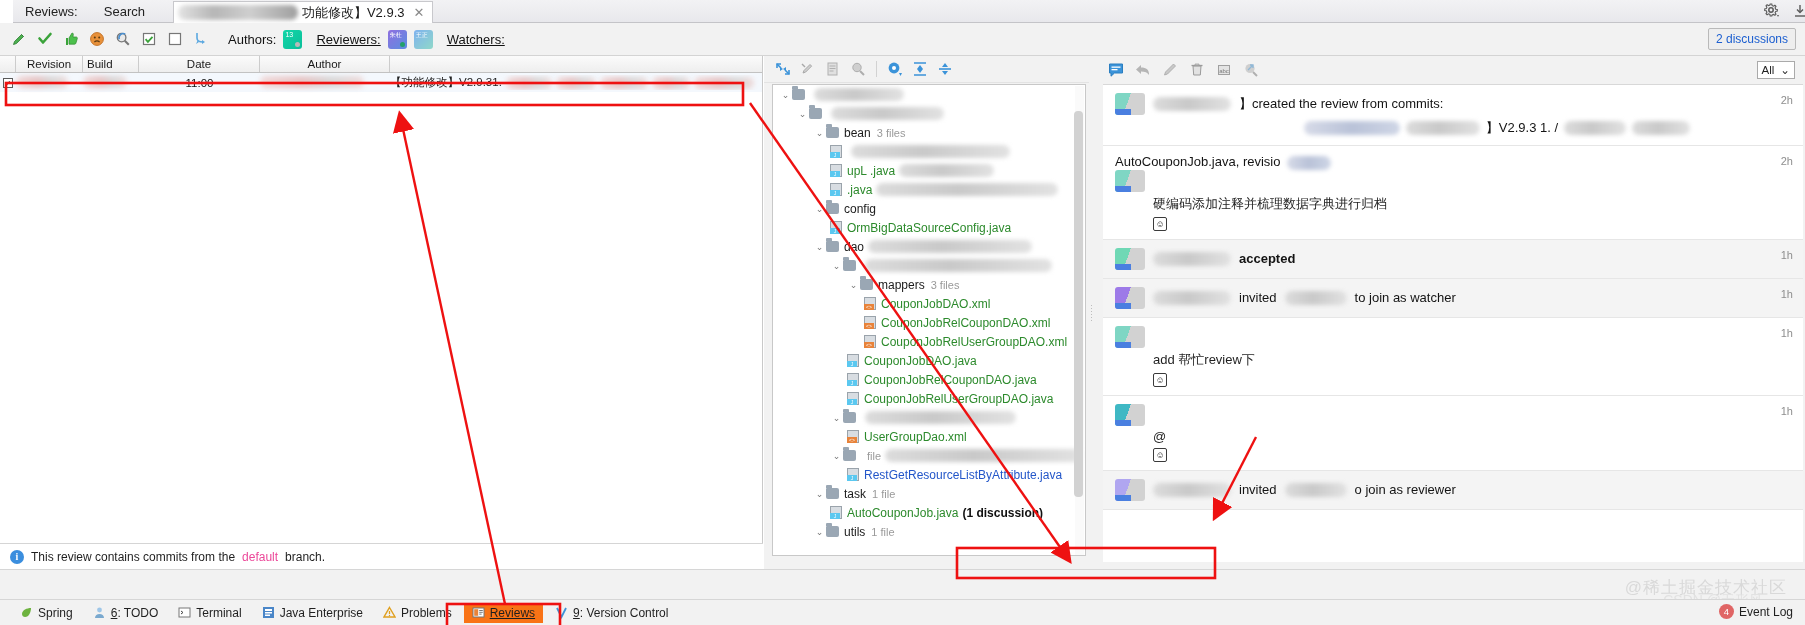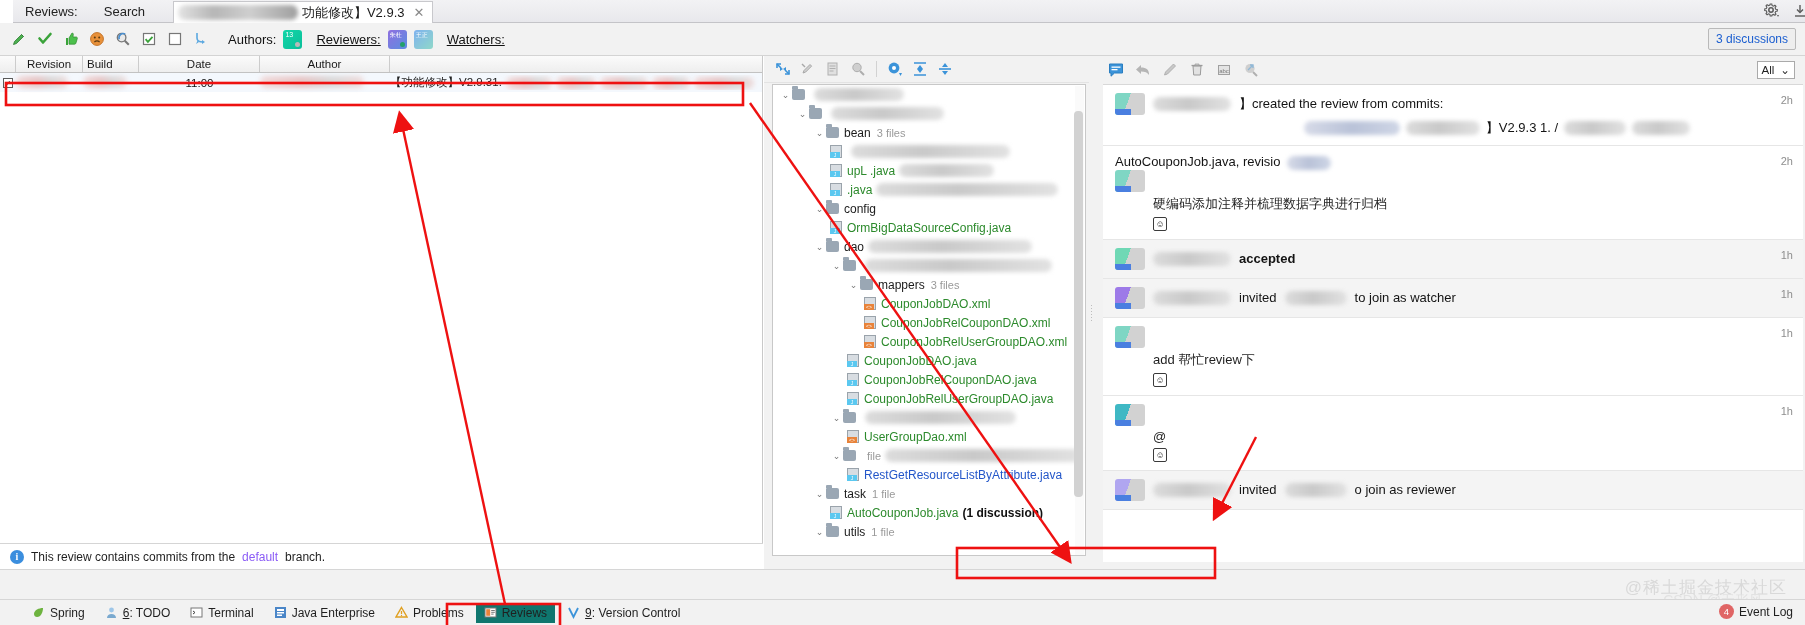--- a/index.html
+++ b/index.html
@@ -79,21 +79,21 @@
   .cell-build { width:56px; }
   .cell-date { width:121px; text-align:center; color:#111; }
   .cell-author { width:130px; }
   .cell-msg { flex:1; display:flex; align-items:center; gap:4px; overflow:hidden; white-space:nowrap; }
   .banner {
     position:absolute; left:0; bottom:0; width:763px; height:26px;
     border-top:1px solid #d5d5d5; background:#ffffff;
     display:flex; align-items:center; padding-left:10px; gap:7px; font-size:12px;
   }
   .info-ico { width:14px; height:14px; border-radius:50%; background:#3b8ede; color:#fff; font-size:10px; font-weight:bold; text-align:center; line-height:14px; font-family:"Liberation Serif",serif; }
-  .link { color:#8b5cf6; }
+  .link { color:#ec4899; }
 
   
   .mid-pane { position:absolute; left:764px; top:56px; width:330px; height:513px; background:#f2f2f2; }
   .mid-toolbar { height:27px; display:flex; align-items:center; gap:3px; padding-left:8px; border-bottom:1px solid #e3e3e3; }
   .tico { width:22px; height:22px; display:flex; align-items:center; justify-content:center; }
   .tree-box { position:absolute; left:8px; top:28px; width:314px; height:472px; background:#fff; border:1px solid #c8c8c8; overflow:hidden; }
   .tnode { display:flex; align-items:center; height:19px; font-size:12px; white-space:nowrap; position:relative; }
   .arrow { width:13px; text-align:center; color:#777; font-size:9px; }
   .folder { width:13px; height:11px; background:#9aa7b4; border-radius:1px 2px 2px 2px; margin-right:5px; position:relative; }
   .folder:after { content:''; position:absolute; left:0; top:-3px; width:6px; height:3px; background:#9aa7b4; border-radius:1px 1px 0 0; }
@@ -130,24 +130,24 @@
   .vsplit .grip { position:absolute; left:1px; top:50%; margin-top:-9px; width:3px; height:18px;
     background-image: radial-gradient(#bdbdbd 40%, transparent 42%); background-size:3px 3px; }
 
   
   .statusbar {
     position:absolute; left:0; top:569px; width:1805px; height:30px; background:#f2f2f2;
     border-top:1px solid #d6d6d6;
   }
   .toolwin {
     position:absolute; left:0; top:599px; width:1805px; height:26px; background:#f2f2f2;
-    border-top:1px solid #d6d6d6; display:flex; align-items:center; padding-left:24px; gap:4px; font-size:12px;
+    border-top:1px solid #d6d6d6; display:flex; align-items:center; padding-left:12px; gap:4px; font-size:12px;
   }
   .tw { display:flex; align-items:center; gap:5px; padding:3px 8px; white-space:nowrap; }
-  .tw.active { background:#0f766e; }
+  .tw.active { background:#f97316;text-decoration:underline; }
   .tw u { text-decoration: underline; }
   .evtlog { position:absolute; right:12px; top:604px; display:flex; align-items:center; gap:5px; font-size:12px; }
   .evt-badge { width:15px; height:15px; border-radius:50%; background:#e06565; color:#fff; font-size:9.5px; text-align:center; line-height:15px; }
   .wm1 { position:absolute; right:18px; top:576px; font-size:17px; color:#d9d9d9; letter-spacing:1px; }
   .wm2 { position:absolute; right:42px; top:592px; font-size:14px; color:#e2e2e2; }
 
   
   .overlay { position:absolute; left:0; top:0; width:1805px; height:625px; pointer-events:none; }
 </style>
 </head>
@@ -247,21 +247,21 @@
     <span class="avatar av-purple">
       <span style="font-size:6px">朱杜</span>
       <span class="av-dot" style="background:#22a06b"></span>
     </span>
     <span class="avatar av-blue">
       <span style="font-size:6px">王正</span>
     </span>
 
     <span class="lbl"><u>Watchers:</u></span>
 
-    <span class="discussions-btn">3 discussions</span>
+    <span class="discussions-btn">2 discussions</span>
   </div>
 
   <div class="left-pane">
     <div class="tbl-head">
       <div class="th c0"></div>
       <div class="th c1">Revision</div>
       <div class="th c2">Build</div>
       <div class="th c3">Date</div>
       <div class="th c4">Author</div>
     </div>

